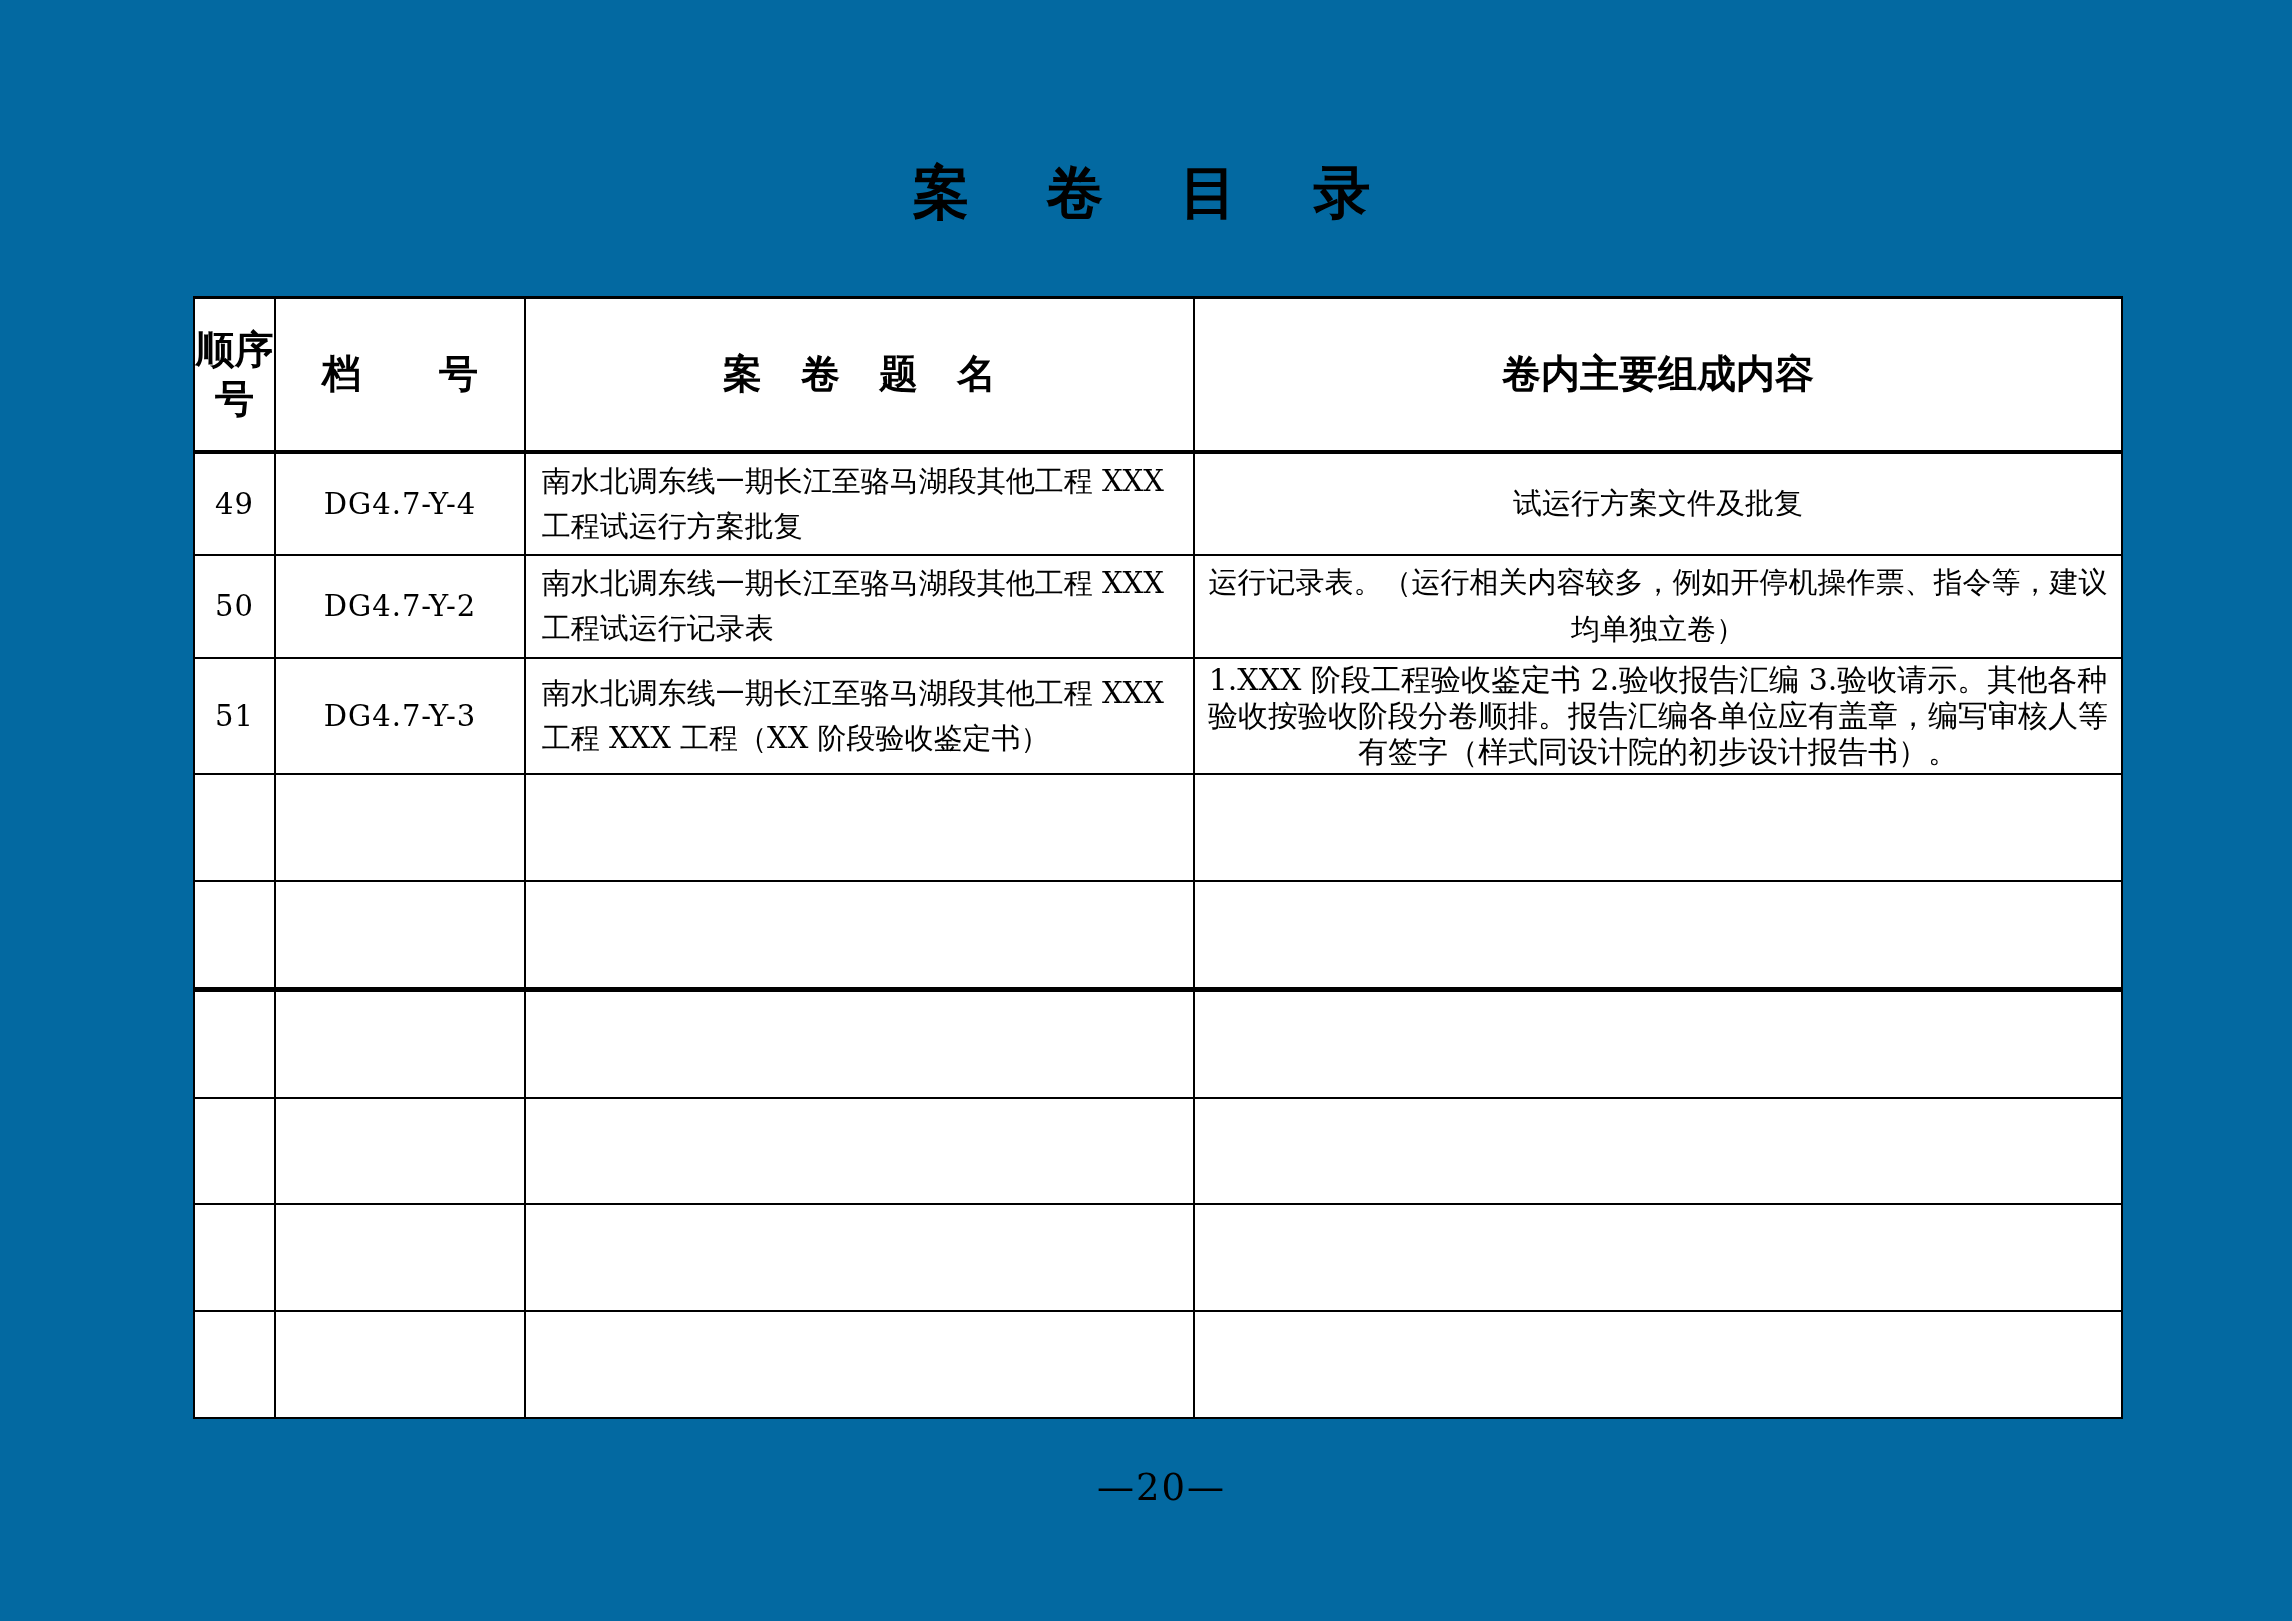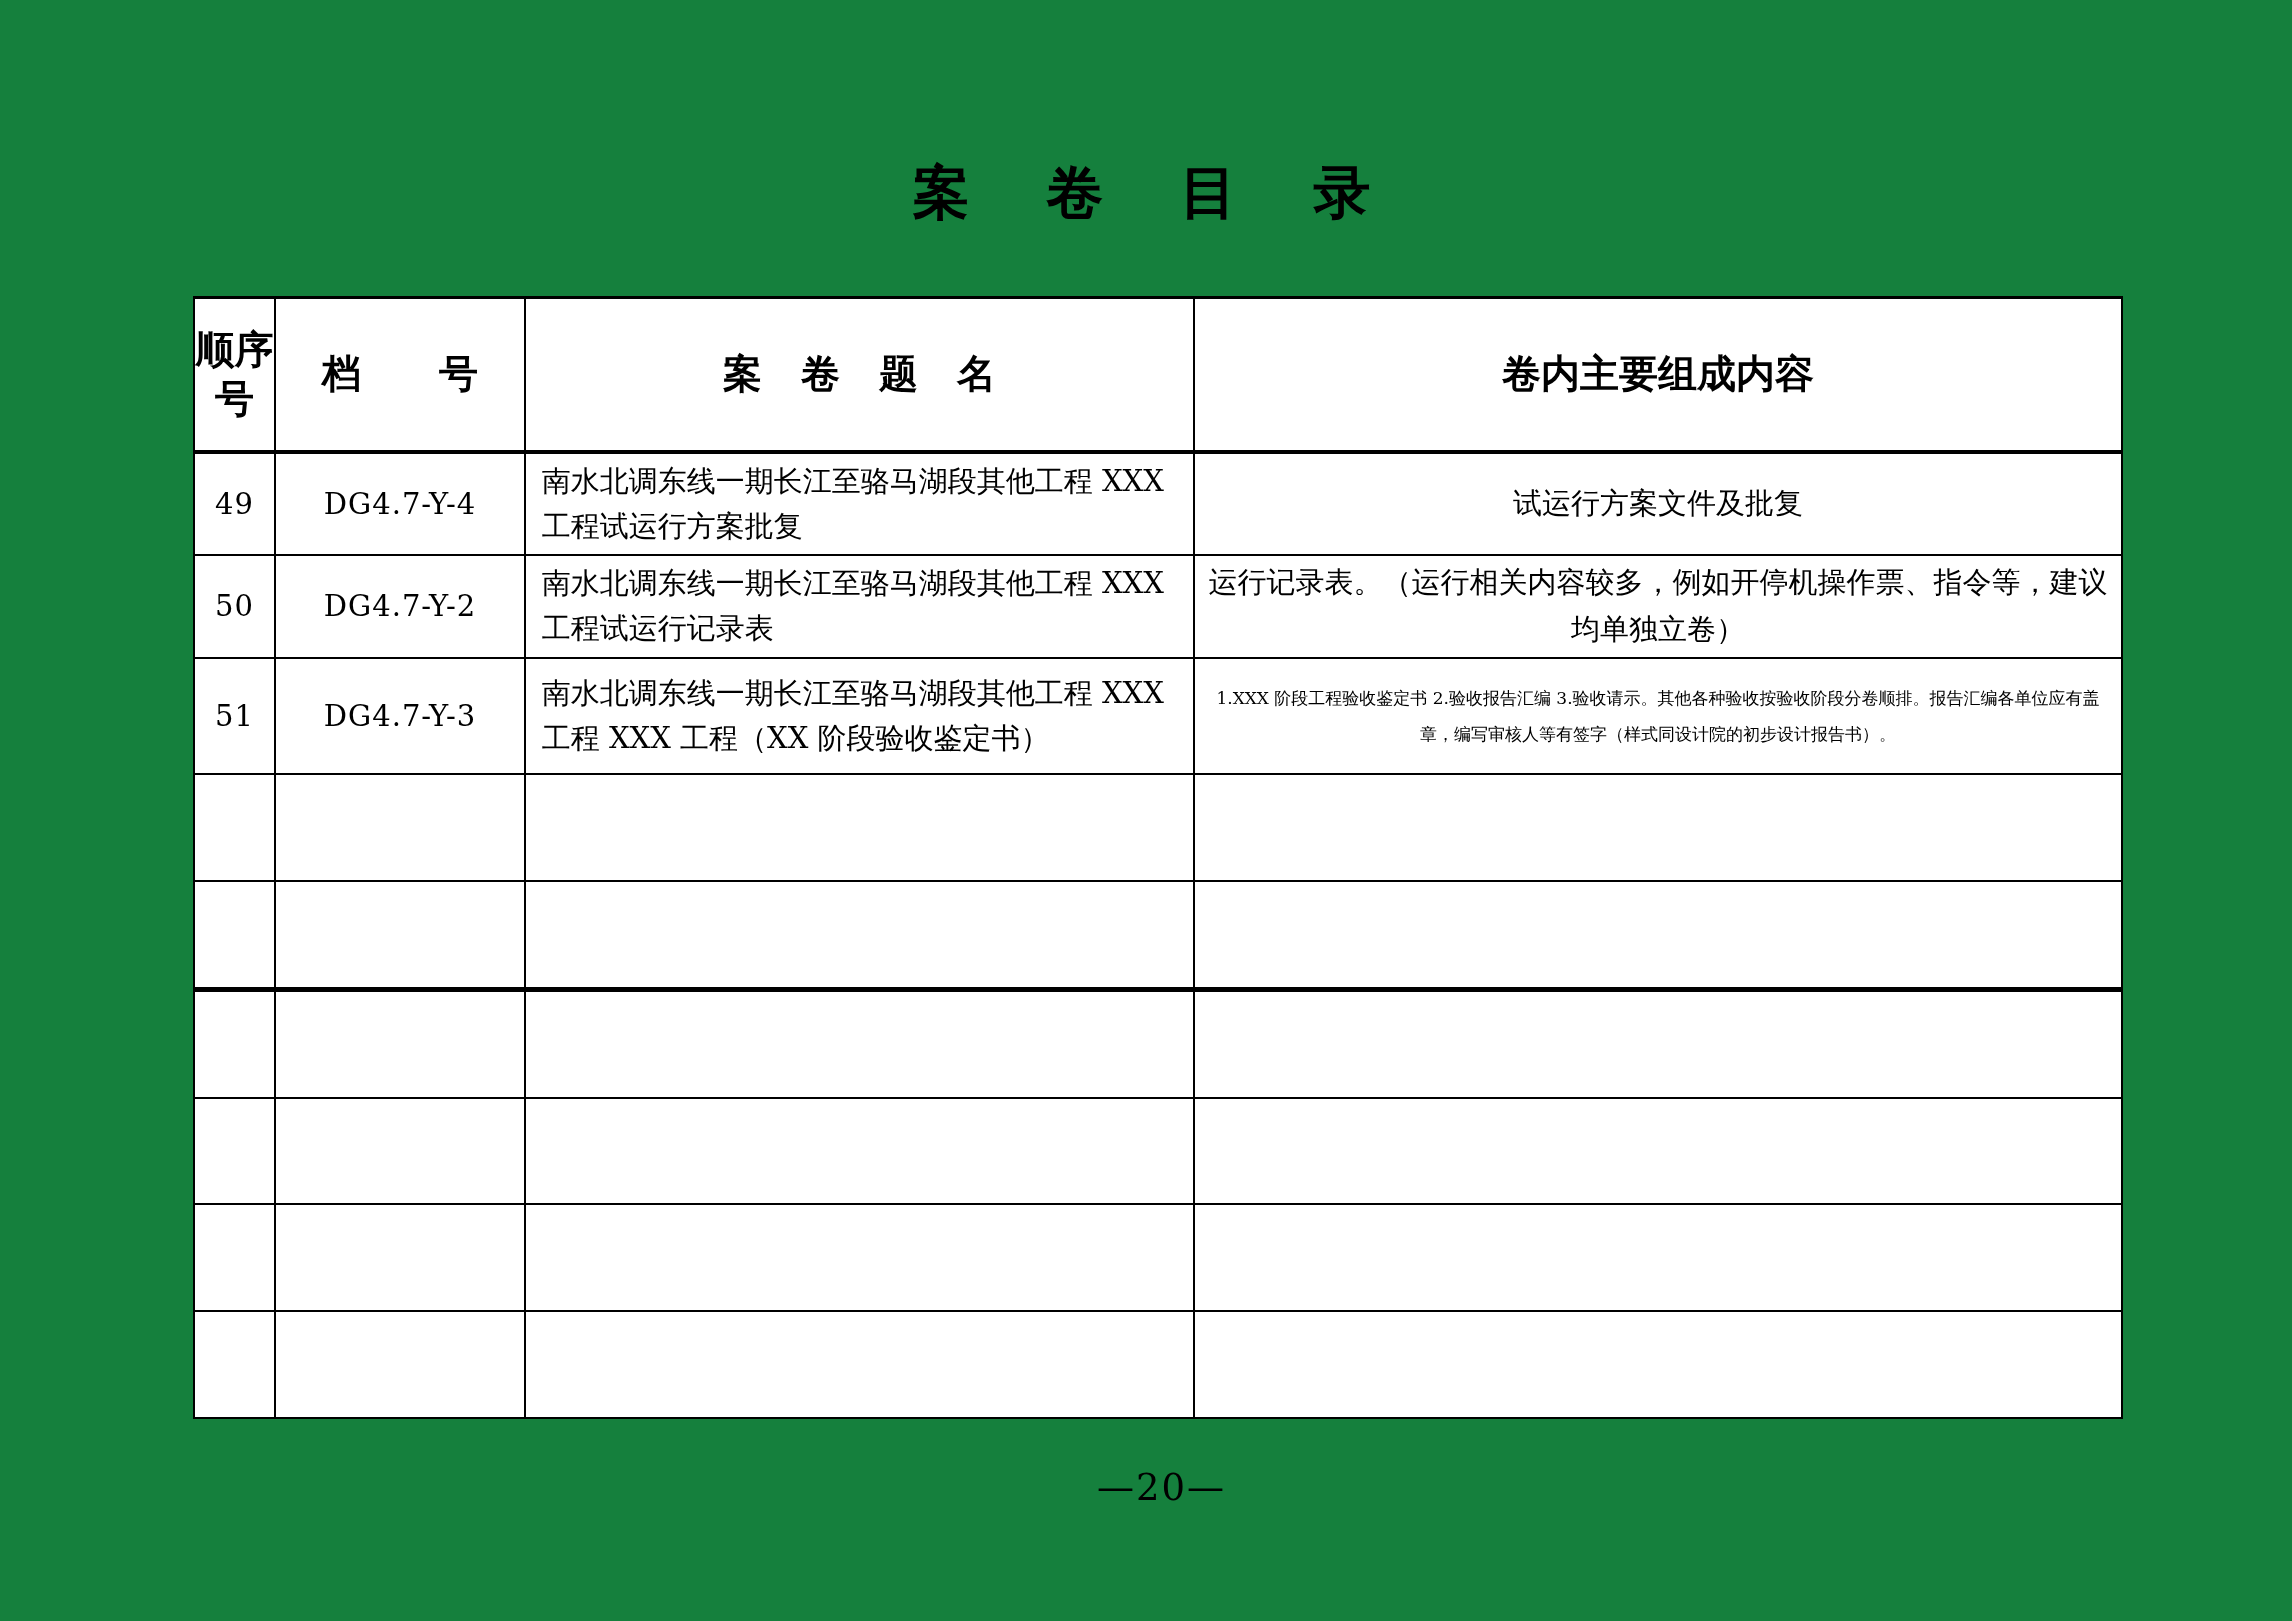--- a/index.html
+++ b/index.html
@@ -1,19 +1,19 @@
 <!DOCTYPE html>
 <html><head>
 <meta charset="utf-8">
 <style>
   html,body{margin:0;padding:0;background:#888;}
   .page{
     position:relative;
     width:2293px;height:1621px;
-    background:#15803d;
+    background:#0369a1;
     font-family:"DejaVu Serif","Liberation Serif",serif;
     color:#000;
     overflow:hidden;
   }
   .doc-title{
     position:absolute;
     top:155px;left:0;width:100%;
     text-align:center;
     font-family:"Liberation Sans","DejaVu Sans",sans-serif;
     font-weight:bold;
@@ -68,21 +68,21 @@
     line-height:45px;
     text-align:left;
   }
   td.td-content{
     padding:3.9px 11.8px;
     font-size:30px;
     line-height:47px;
     text-align:center;
   }
   td.td-content.small{
-    font-size:17px;
+    font-size:30px;
     line-height:36px;
     padding:2px 7.8px;
   }
   tr.empty-row td{height:97px;}
   tr.thick-bottom td{border-bottom:5.9px solid #000;}
   .page-number{
     position:absolute;
     top:1466px;left:0;width:100%;
     text-align:center;
     font-size:37px;

